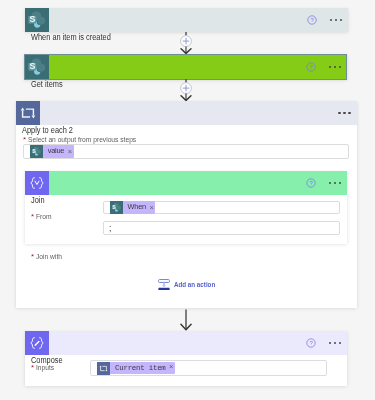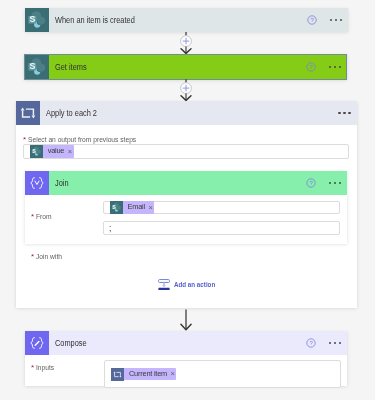--- a/index.html
+++ b/index.html
@@ -8,21 +8,21 @@
     width:375px;height:400px;background:#f5f5f5;
     font-family:"Liberation Sans",sans-serif;
     overflow:hidden;position:relative;
     -webkit-font-smoothing:antialiased;
   }
   .stage{position:absolute;inset:0;}
 
   
   .card{position:absolute;background:#ffffff;box-shadow:0 1.2px 3.6px rgba(0,0,0,.13),0 .3px .9px rgba(0,0,0,.10);}
   .card.sel{box-shadow:0 1.2px 3.6px rgba(0,0,0,.13),0 .3px .9px rgba(0,0,0,.10);border:1px solid #6d8f95;box-sizing:content-box;}
-  .chead{position:relative;display:flex;align-items:center;height:24px;}
+  .chead{position:relative;display:flex;align-items:flex-start;height:24px;flex-direction:column;}
   .cicon{width:24px;height:24px;flex:none;display:block;}
   .ctitle{font-size:9.2px;color:#323130;margin-left:6px;line-height:9.2px;display:inline-block;transform:scaleX(.805) translateY(0.8px);transform-origin:left center;white-space:nowrap;}
   .chead-actions{position:absolute;right:6px;top:0;height:24px;display:flex;align-items:center;gap:12.8px;}
   .helpico{width:10px;height:10px;display:block;}
   .dots{display:flex;gap:2.8px;align-items:center;}
   .dots i{width:2.2px;height:2.2px;border-radius:50%;display:block;}
   .flabel{font-size:7.8px;color:#605e5c;line-height:8px;white-space:nowrap;display:inline-block;vertical-align:top;transform:scaleX(.855);transform-origin:left center;}
   .req{color:#a4262c;font-size:8px;line-height:8px;margin-right:1.5px;display:inline-block;vertical-align:top;}
   .fbox{box-sizing:border-box;border:1px solid #dcdcdc;background:#fff;border-radius:2px;display:flex;align-items:center;}
   .fbox .ph{font-size:8.5px;color:#323130;padding-left:5.5px;line-height:9px;}
@@ -52,21 +52,21 @@
   #loop-field-box{position:absolute;left:6.7px;top:42.5px;width:326.5px;height:15.8px;}
   #card-join{left:9px;top:70px;width:322px;height:73px;}
   #join-from-label{position:absolute;left:6px;top:42px;height:9px;line-height:9px;}
   #join-from-box{position:absolute;left:77.5px;top:29.7px;width:237px;height:13.6px;}
   #join-with-label{position:absolute;left:6px;top:52px;height:9px;line-height:9px;margin-top:30px;}
   #join-with-box{position:absolute;left:77.5px;top:50.4px;width:237px;height:14px;}
   #add-action{left:142px;top:178px;align-items:center;font-weight:bold;}
   #conn3{left:174px;top:309px;}
   #card-compose{left:25px;top:331px;width:322px;height:55px;}
   #compose-label{position:absolute;left:6px;top:33px;height:9px;line-height:9px;}
-  #compose-box{position:absolute;left:79px;top:29px;width:237px;height:28px;}
+  #compose-box{position:absolute;left:65px;top:29px;width:237px;height:16px;font-family:Liberation Mono, monospace;}
 </style>
 </head>
 <body>
 
 <div class="stage">
 
   <svg width="0" height="0" style="position:absolute" aria-hidden="true">
     <defs>
       <g id="ic-sharepoint">
         <rect width="24" height="24" fill="#3b6d75"></rect>
@@ -209,21 +209,21 @@
         </span>
       </div>
       <div class="jlabel" id="join-from-label">
         <span class="req">*</span><span class="flabel">From</span>
       </div>
       <div class="fbox" id="join-from-box">
         <span class="token">
           <svg class="tico" viewBox="0 0 24 24">
               <use href="#ic-sharepoint"></use>
             </svg>
-          <span class="tlab">Email</span>
+          <span class="tlab">When</span>
           <span class="tx">×</span>
         </span>
       </div>
       <div class="jlabel" id="join-with-label">
         <span class="req">*</span><span class="flabel">Join with</span>
       </div>
       <div class="fbox" id="join-with-box">
         <span class="ph">;</span>
       </div>
     </div>

